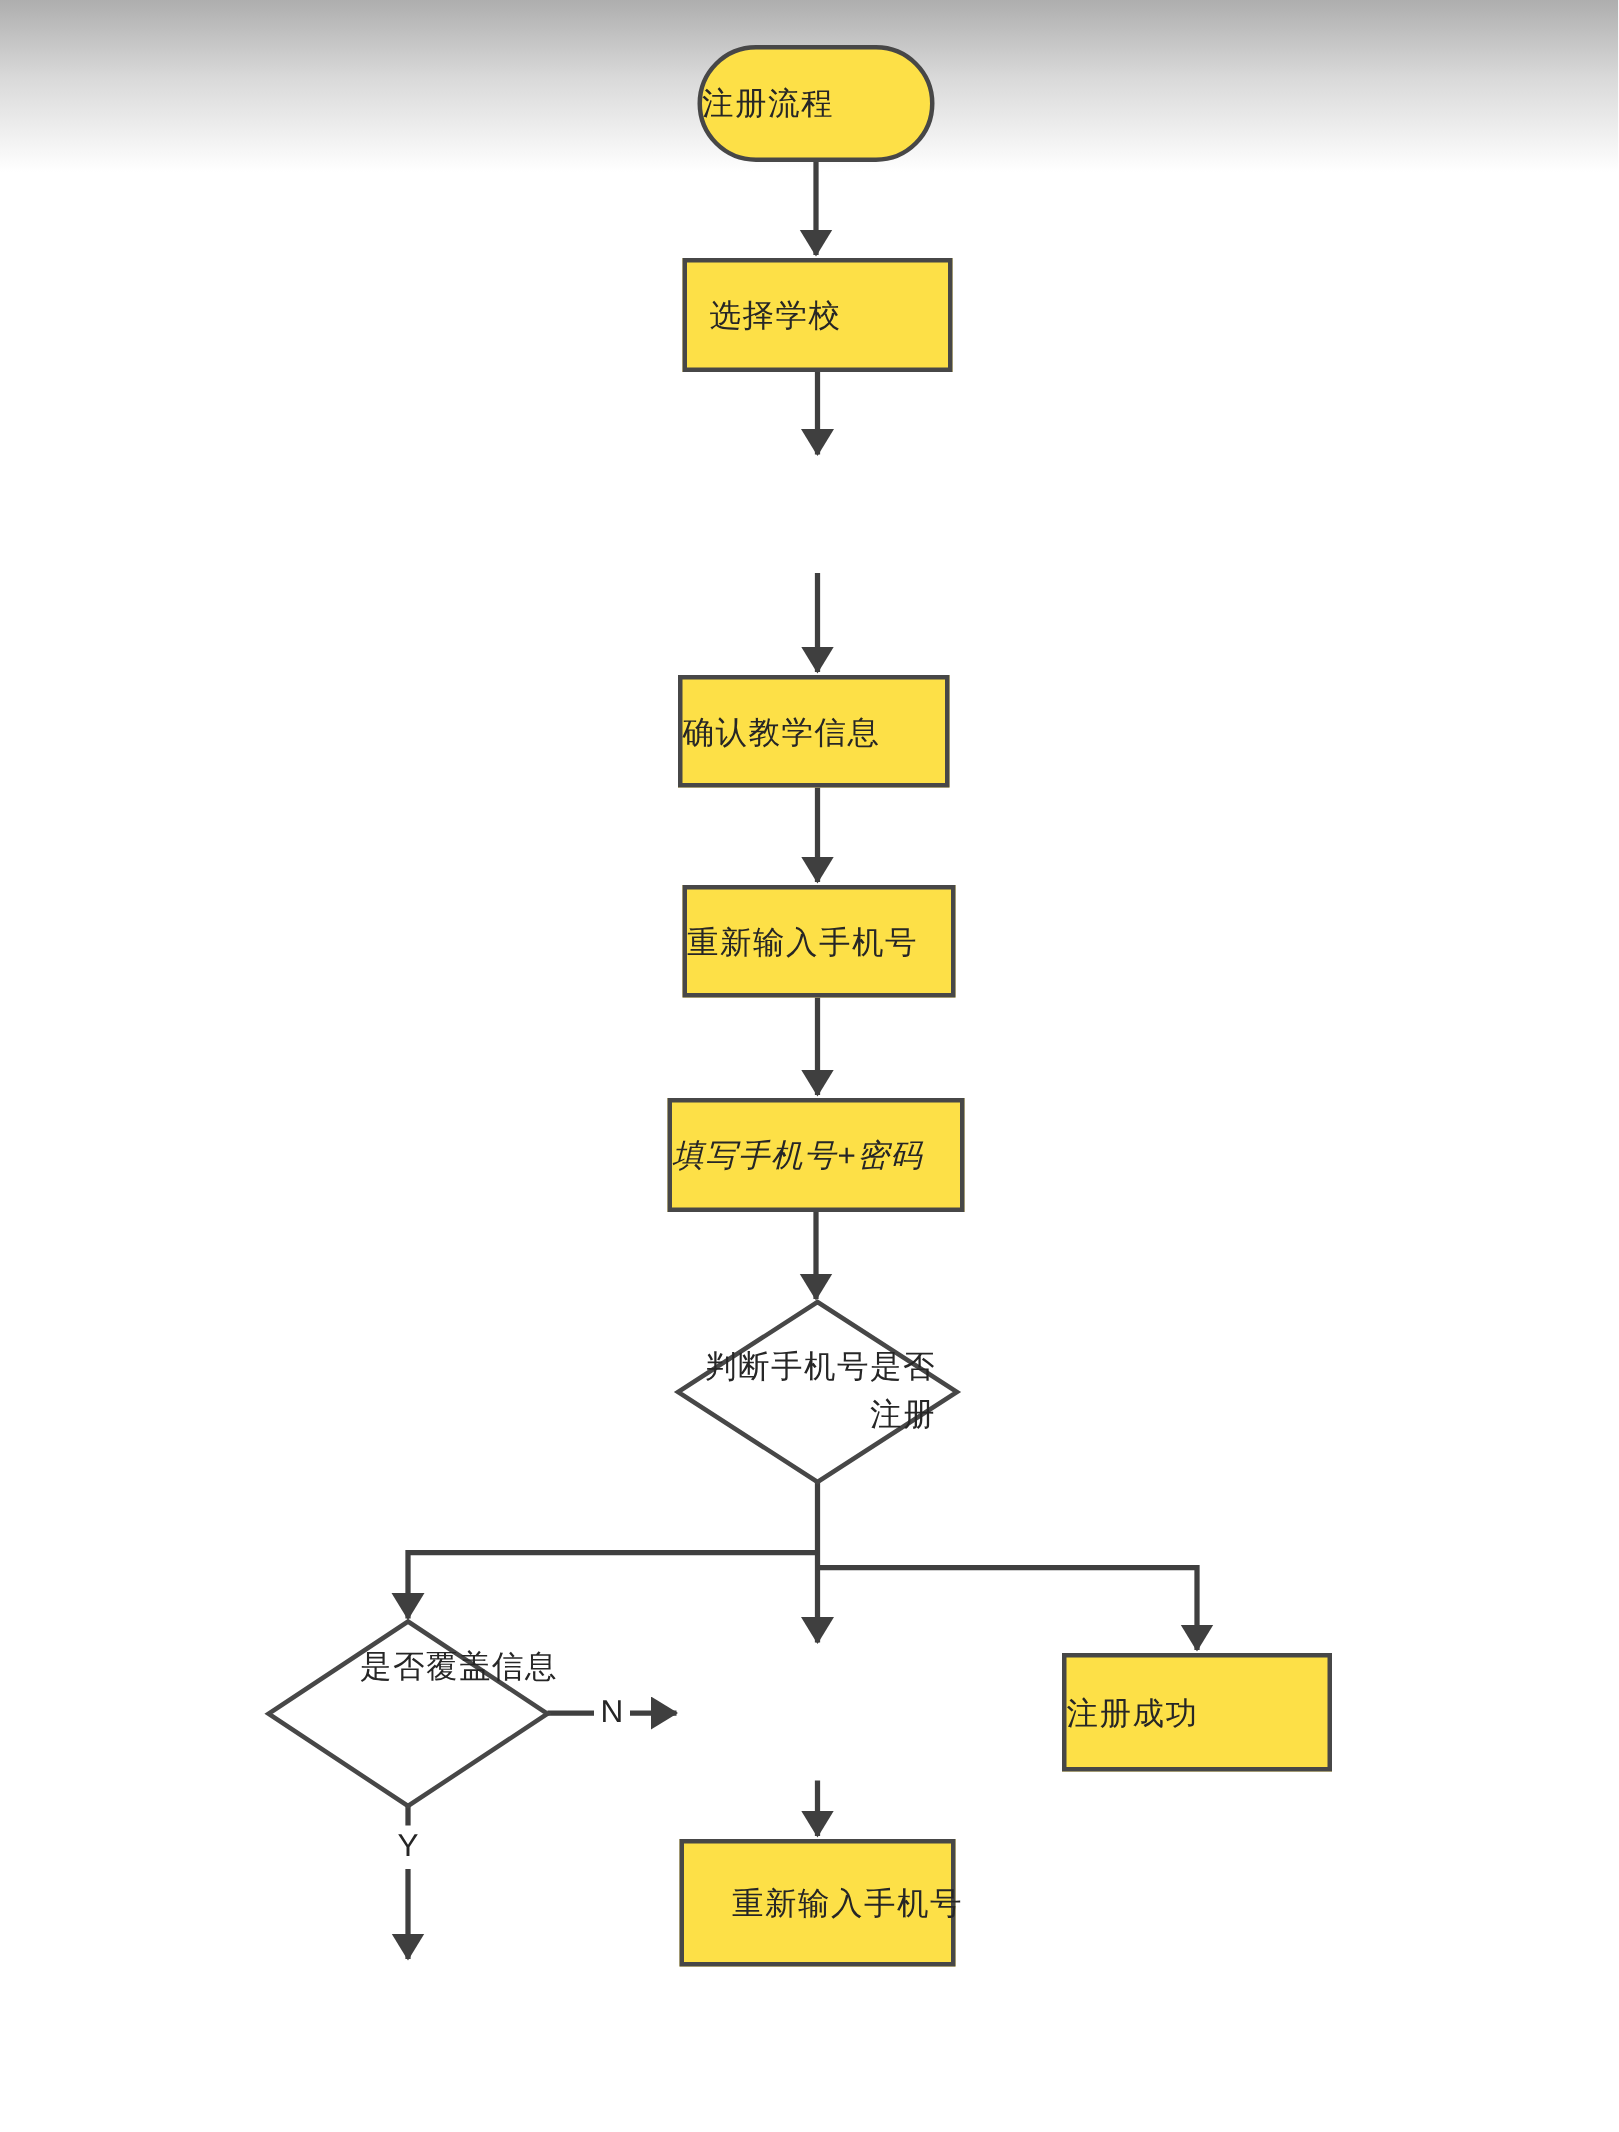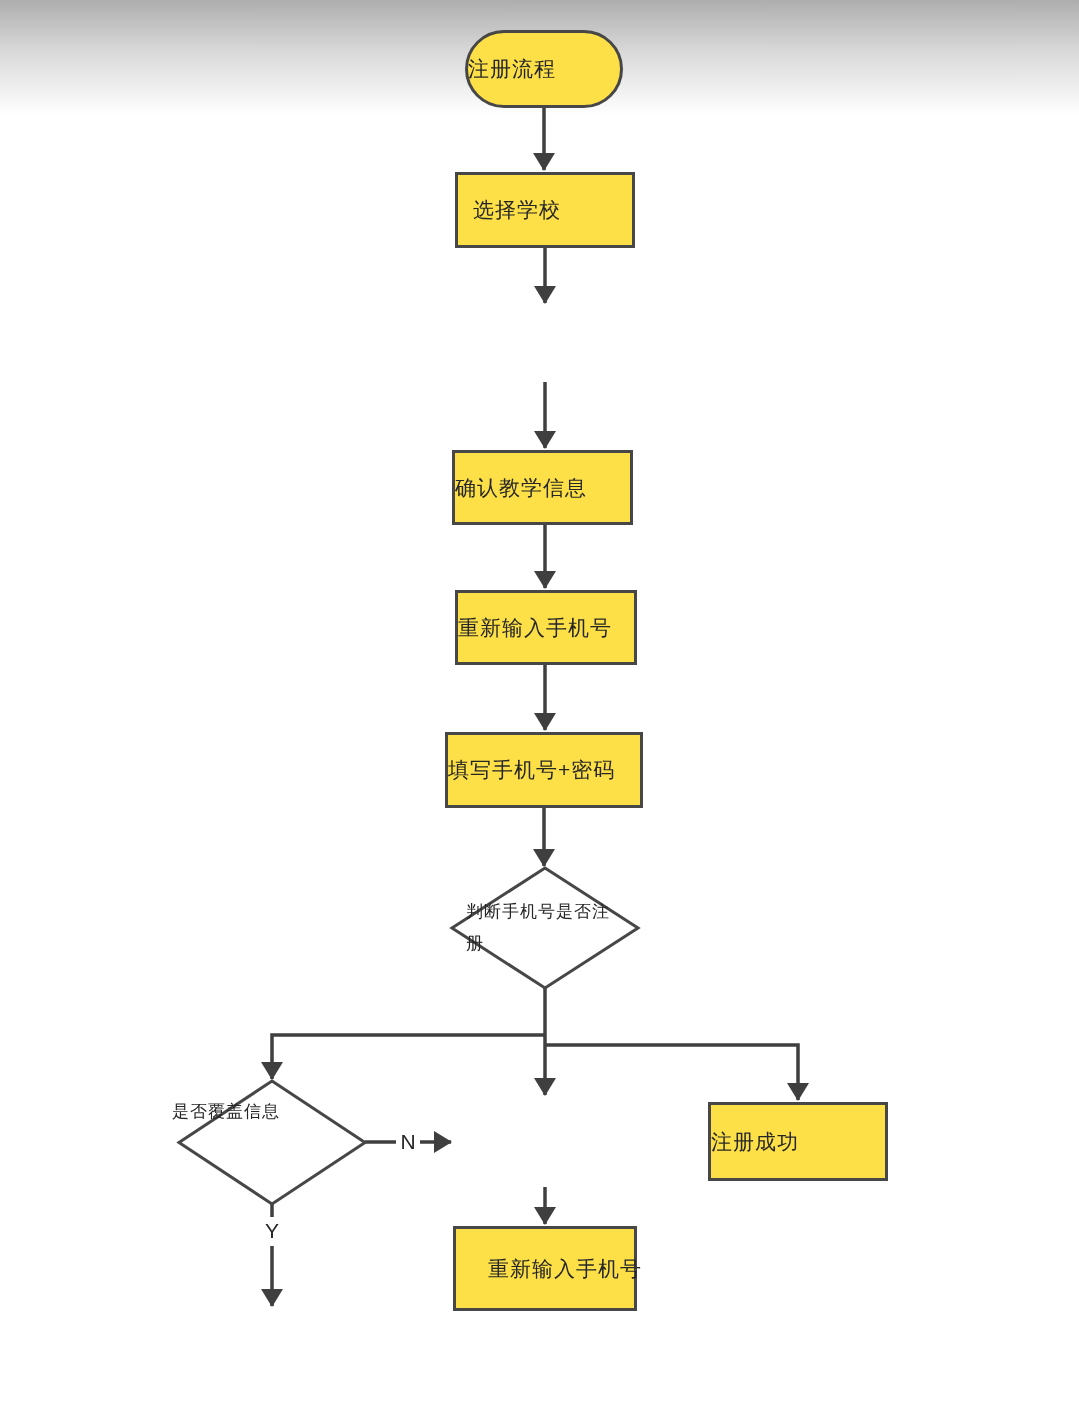--- a/index.html
+++ b/index.html
@@ -47,22 +47,22 @@
     font-size: 21px;
     color: #262626;
     letter-spacing: 1px;
     white-space: nowrap;
   }
   .terminator {
     border-radius: 40px;
   }
   .dtext {
     position: absolute;
-    text-align: left;
-    font-size: 17px;
+    text-align: right;
+    font-size: 21px;
     color: #262626;
     letter-spacing: 1px;
     line-height: 32px;
   }
   .elabel {
     position: absolute;
     font-size: 21px;
     color: #262626;
     text-align: center;
     line-height: 28px;
@@ -115,21 +115,21 @@
 
 
   <div class="node" style="left:452px; top:450px; width:181px; height:75px;">
     <span>确认教学信息</span>
   </div>
 
   <div class="node" style="left:455px; top:590px; width:182px; height:75px;">
     <span>重新输入手机号</span>
   </div>
 
-  <div class="node" style="left:445px; top:732px; width:198px; height:76px;">
+  <div class="node" style="left:445px; top:732px; width:198px; height:76px;font-style:italic;">
     <span>填写手机号+密码</span>
   </div>
 
   <div class="dtext" style="left:466px; top:896px; width:158px;">判断手机号是否注册</div>
 
   <div class="dtext" style="left:172px; top:1096px; width:200px;">是否覆盖信息</div>
 
 
   <div class="node" style="left:453px; top:1226px; width:184px; height:85px;padding-left:32px;">
     <span>重新输入手机号</span>

